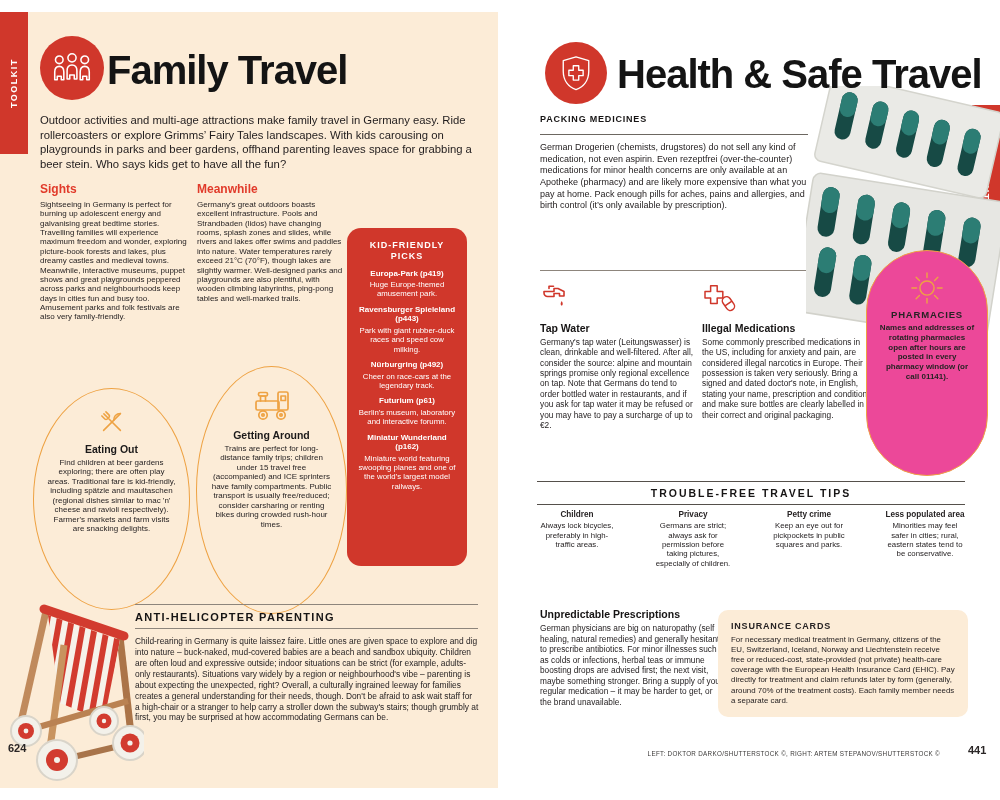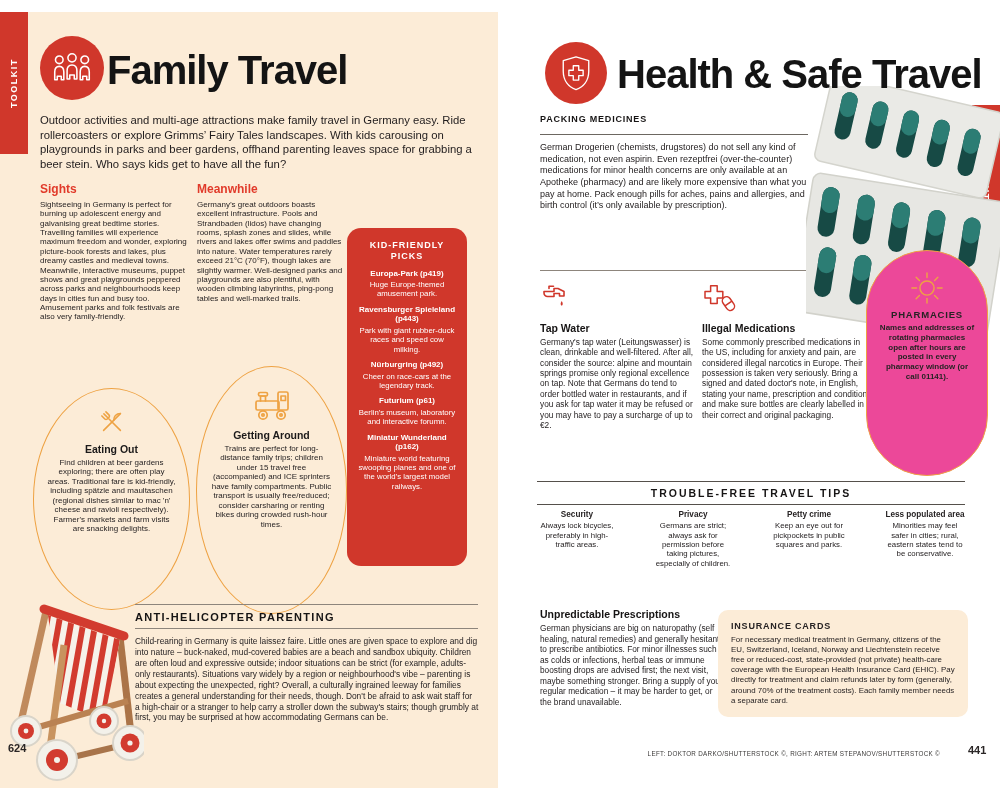--- a/index.html
+++ b/index.html
@@ -300,21 +300,21 @@
     </svg>
     <div class="pharm-head">PHARMACIES</div>
     <div class="pharm-body">Names and addresses of rotating pharmacies open after hours are posted in every pharmacy window (or call 01141).</div>
   </div>
 
   <div class="abs hr" style="left:537px;top:481px;width:428px;border-color:#55504b;z-index:2;"></div>
   <div class="abs tips-title" style="left:537px;top:487px;width:428px;z-index:2;">TROUBLE-FREE TRAVEL TIPS</div>
   <div class="abs hr" style="left:537px;top:504px;width:428px;border-color:#55504b;z-index:2;"></div>
   <div class="abs" style="left:537px;top:510px;width:428px;display:flex;gap:7px;justify-content:space-between;z-index:2;">
     <div class="tip">
-      <div class="tip-head">Security</div>
+      <div class="tip-head">Children</div>
       <div class="tip-body">Always lock bicycles, preferably in high-traffic areas.</div>
     </div>
     <div class="tip">
       <div class="tip-head">Privacy</div>
       <div class="tip-body">Germans are strict; always ask for permission before taking pictures, especially of children.</div>
     </div>
     <div class="tip">
       <div class="tip-head">Petty crime</div>
       <div class="tip-body">Keep an eye out for pickpockets in public squares and parks.</div>
     </div>

